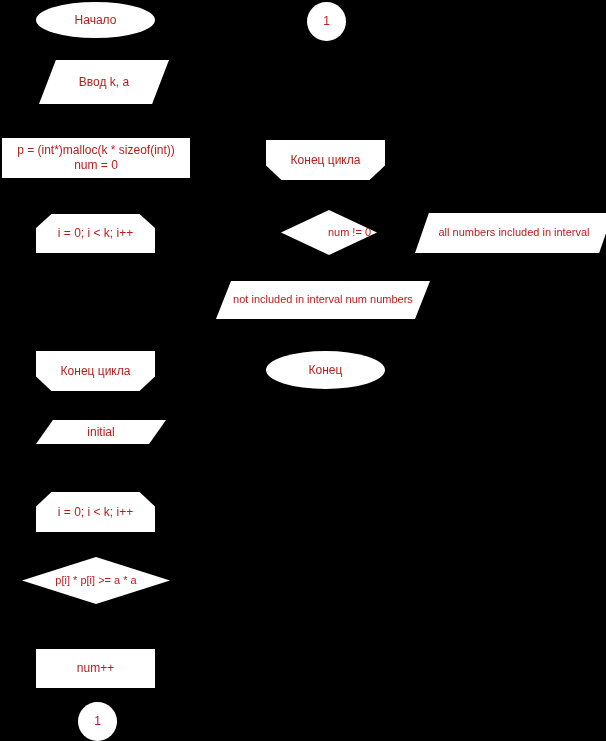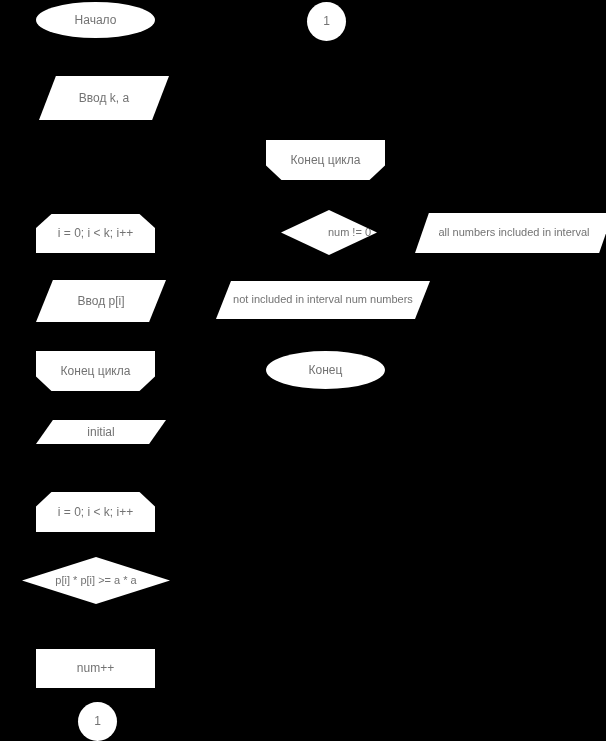--- a/index.html
+++ b/index.html
@@ -17,21 +17,21 @@
   #flowchart {
     position: absolute;
     left: 0; top: 0;
     width: 606px;
     height: 741px;
   }
   .node {
     position: absolute;
     box-sizing: border-box;
     background: #ffffff;
-    color: #737373;
+    color: #b91c1c;
     display: flex;
     align-items: center;
     justify-content: center;
     text-align: center;
     line-height: 1.25;
     font-size: 12px;
     white-space: pre;
   }
   
   .shape-ellipse   { border-radius: 50%; }
@@ -59,32 +59,33 @@
 </style>
 </head>
 <body>
 
 <div id="flowchart">
 
   <div class="node shape-ellipse" style="left:36px; top:2px; width:119px; height:36px;">
     <span class="label">Начало</span>
   </div>
 
-  <div class="node shape-parallelogram" style="left:39px; top:76px; width:130px; height:44px;">
+  <div class="node shape-parallelogram" style="left:39px; top:60px; width:130px; height:44px;">
     <span class="label">Ввод k, a</span>
   </div>
 
+  <div class="node shape-rect" style="left:2px; top:138px; width:188px; height:40px;">
+    <span class="label">p = (int*)malloc(k * sizeof(int))
+num = 0</span>
+  </div>
 
   <div class="node shape-loop-start" style="left:36px; top:214px; width:119px; height:39px;">
     <span class="label">i = 0; i &lt; k; i++</span>
   </div>
 
-  <div class="node shape-parallelogram" style="left:36px; top:280px; width:130px; height:42px;">
-    <span class="label">Ввод p[i]</span>
-  </div>
 
   <div class="node shape-loop-end" style="left:36px; top:351px; width:119px; height:40px;">
     <span class="label">Конец цикла</span>
   </div>
 
   <div class="node shape-parallelogram" style="left:36px; top:420px; width:130px; height:24px;">
     <span class="label">initial</span>
   </div>
 
   <div class="node shape-loop-start" style="left:36px; top:492px; width:119px; height:40px;">

